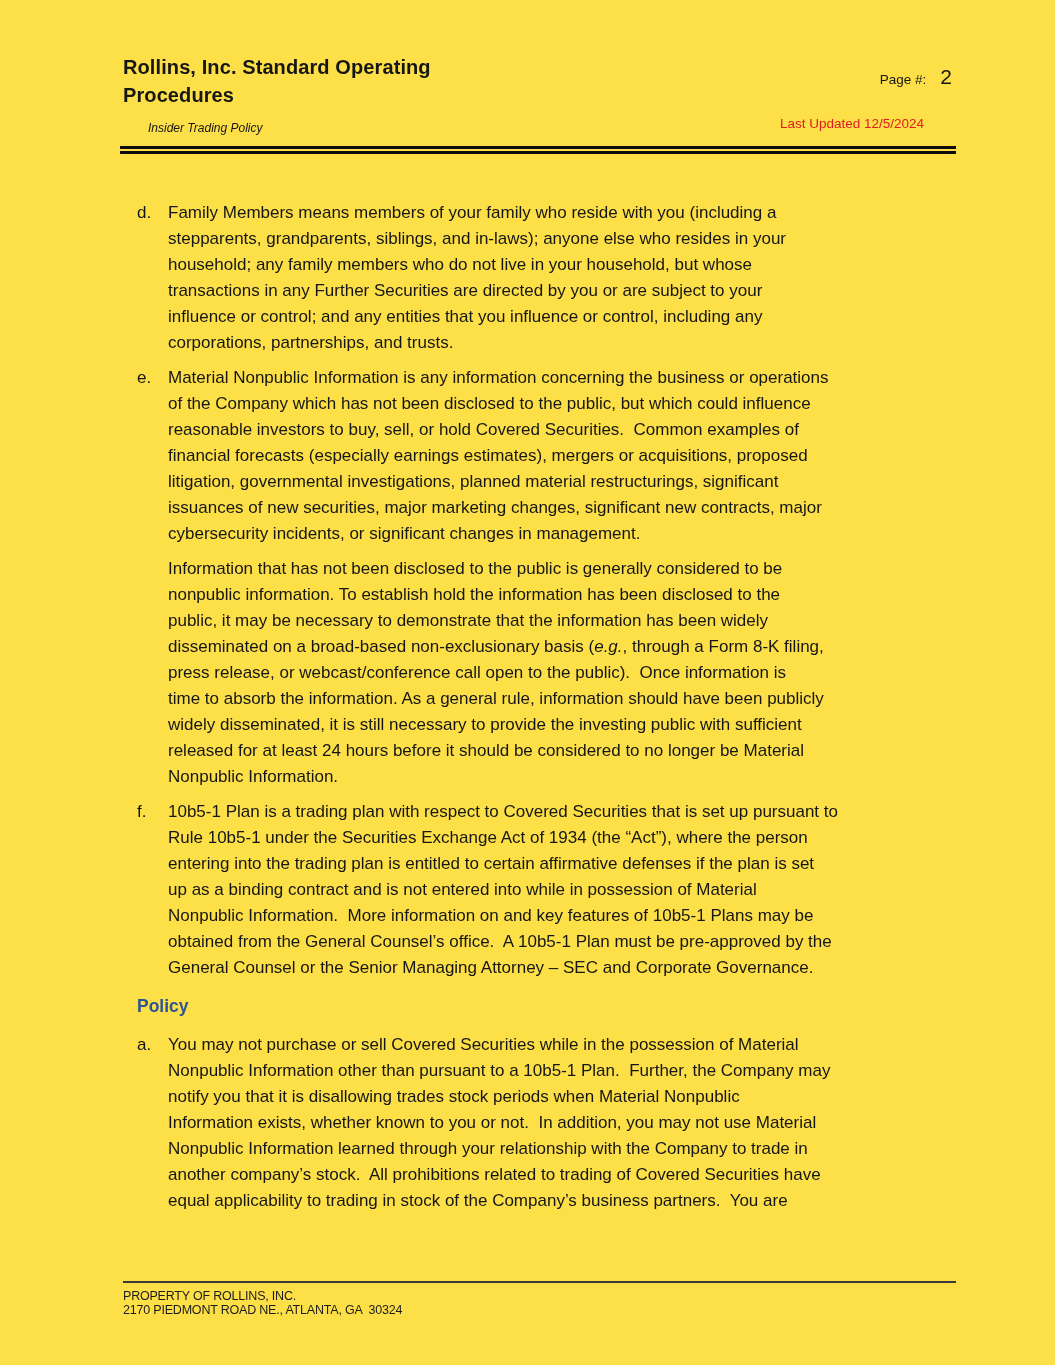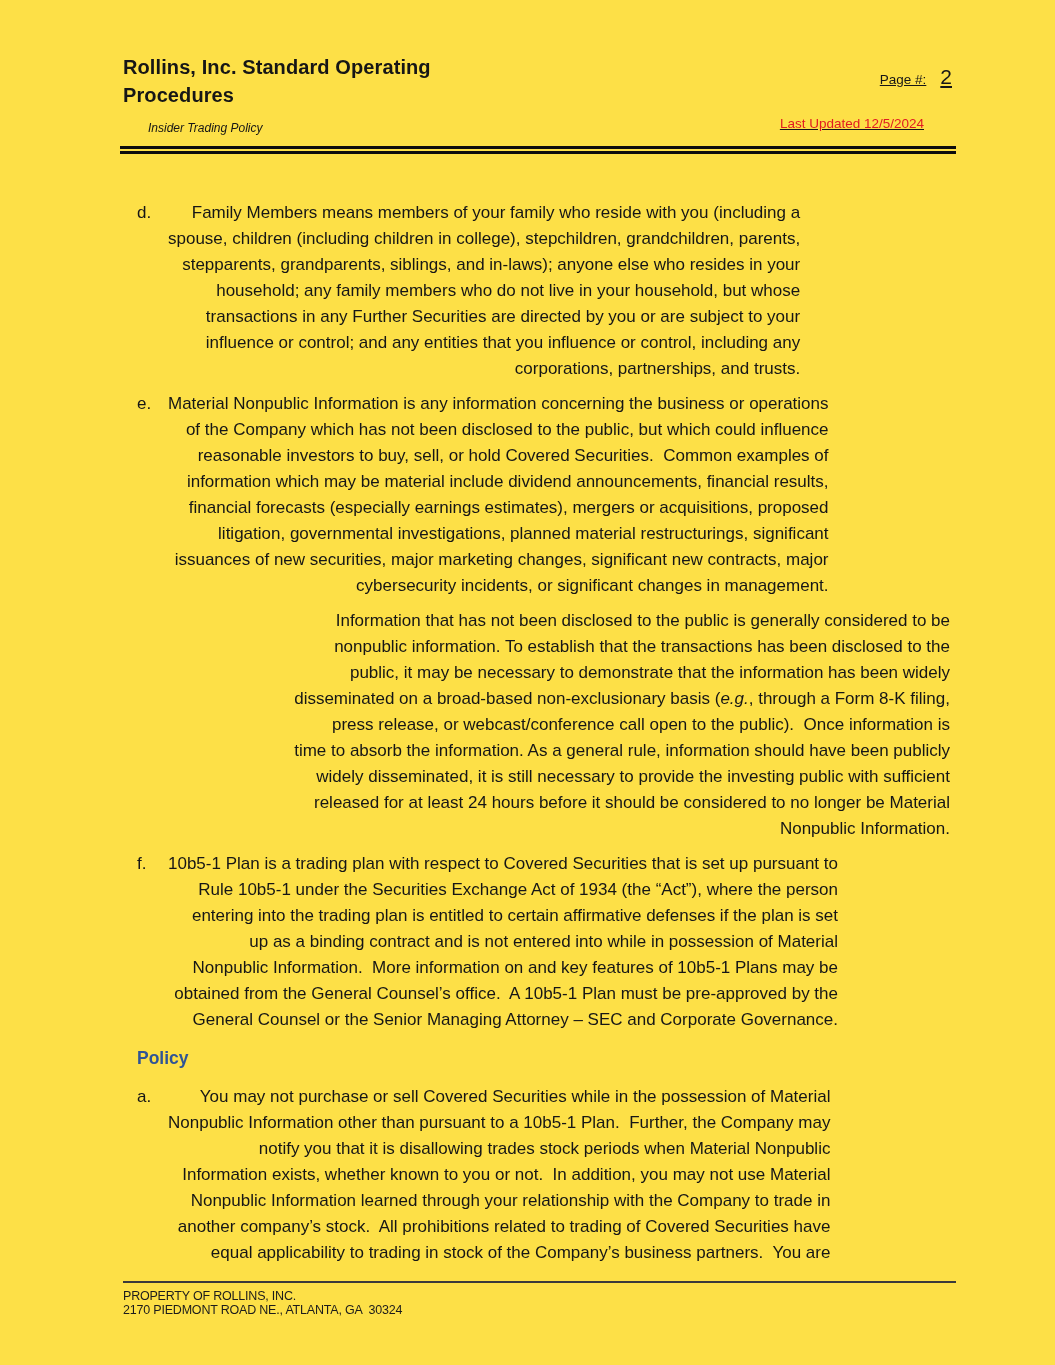--- a/index.html
+++ b/index.html
@@ -31,21 +31,20 @@
     font-size: 12px;
     font-style: italic;
     line-height: 26px;
     margin: 6px 0 0 25px;
   }
   .header-right {
     display: flex;
     flex-direction: column;
     align-items: flex-end;
     margin-top: 12px;
-    text-decoration: underline;
   }
   .page-row { display: flex; align-items: baseline; }
   .page-label { font-size: 13.5px; }
   .page-num { font-size: 21px; margin-left: 14px; }
   .last-updated {
     font-size: 13.5px;
     margin-top: 27px;
     padding-right: 28px;
     white-space: pre;
   }
@@ -68,21 +67,21 @@
     margin-bottom: 9px;
   }
   .list-item .marker {
     width: 31px;
     flex: 0 0 31px;
   }
   .paragraph.continuation {
     margin-left: 31px;
     margin-bottom: 9px;
   }
-  .line { white-space: pre; text-align: right; }
+  .line { white-space: pre; }
   .line .italic { font-style: italic; }
   .policy-heading {
     font-weight: 700;
     font-size: 17.5px;
     margin: 12px 0 13px 0;
   }
 
   
   .footer {
     position: absolute;
@@ -122,45 +121,43 @@
     </div>
   </div>
 
   <div class="double-rule"></div>
 
   <div class="content">
       <div class="list-item">
         <div class="marker">d.</div>
         <div class="text">
           <div class="line">Family Members means members of your family who reside with you (including a</div>
-          <div class="line">spouse, children (including children in college), stepchildren, grandchildren, parents,</div>
           <div class="line">stepparents, grandparents, siblings, and in-laws); anyone else who resides in your</div>
           <div class="line">household; any family members who do not live in your household, but whose</div>
           <div class="line">transactions in any Further Securities are directed by you or are subject to your</div>
           <div class="line">influence or control; and any entities that you influence or control, including any</div>
           <div class="line">corporations, partnerships, and trusts.</div>
         </div>
       </div>
       <div class="list-item">
         <div class="marker">e.</div>
         <div class="text">
           <div class="line">Material Nonpublic Information is any information concerning the business or operations</div>
           <div class="line">of the Company which has not been disclosed to the public, but which could influence</div>
           <div class="line">reasonable investors to buy, sell, or hold Covered Securities.  Common examples of</div>
-          <div class="line">information which may be material include dividend announcements, financial results,</div>
           <div class="line">financial forecasts (especially earnings estimates), mergers or acquisitions, proposed</div>
           <div class="line">litigation, governmental investigations, planned material restructurings, significant</div>
           <div class="line">issuances of new securities, major marketing changes, significant new contracts, major</div>
           <div class="line">cybersecurity incidents, or significant changes in management.</div>
         </div>
       </div>
       <div class="paragraph continuation">
         <div class="text">
           <div class="line">Information that has not been disclosed to the public is generally considered to be</div>
-          <div class="line">nonpublic information. To establish that the transactions has been disclosed to the</div>
+          <div class="line">nonpublic information. To establish hold the information has been disclosed to the</div>
           <div class="line">public, it may be necessary to demonstrate that the information has been widely</div>
           <div class="line"><span>disseminated on a broad-based non-exclusionary basis (</span><span class="italic">e.g.</span><span>, through a Form 8-K filing,</span></div>
           <div class="line">press release, or webcast/conference call open to the public).  Once information is</div>
           <div class="line">time to absorb the information. As a general rule, information should have been publicly</div>
           <div class="line">widely disseminated, it is still necessary to provide the investing public with sufficient</div>
           <div class="line">released for at least 24 hours before it should be considered to no longer be Material</div>
           <div class="line">Nonpublic Information.</div>
         </div>
       </div>
       <div class="list-item">

